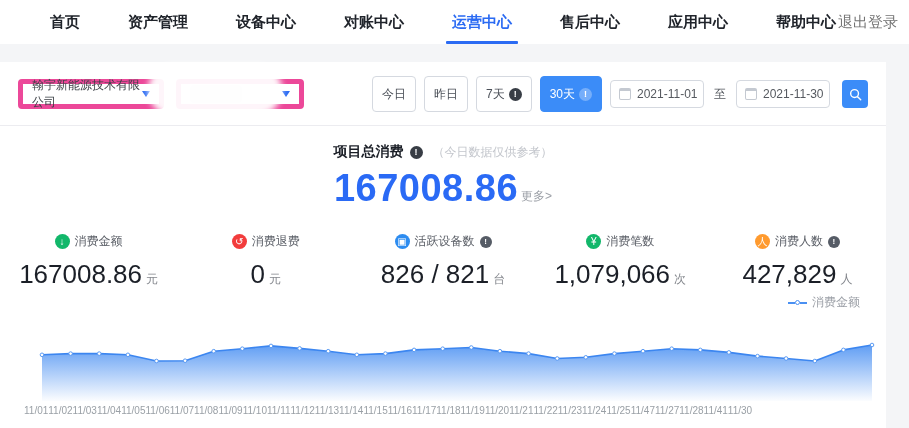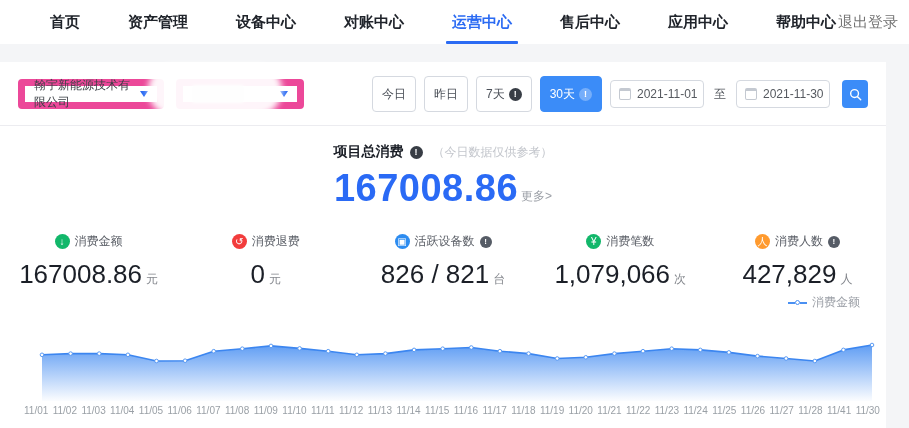--- a/index.html
+++ b/index.html
@@ -28,21 +28,21 @@
   .logout { margin-left: auto; font-size: 15px; font-weight: 500; color: #737373; cursor: pointer; white-space: nowrap; }
   
   .panel { position: relative; margin-top: 18px; width: 886px; height: 366px; background: #fff; }
   
   .filter-row {
     display: flex; align-items: center;
     padding: 14px 18px 13px 18px;
     border-bottom: 1px solid #ececf0;
   }
   .select {
-    height: 30px; border: 7px solid #ec4899; border-radius: 4px; background: #fff;
+    height: 30px; border: 5px solid #ec4899; border-radius: 4px; background: #fff;
     display: flex; align-items: center; justify-content: space-between;
     padding: 0 9px; font-size: 12px; color: #3c4046; cursor: pointer;
   }
   .select-company { width: 146px; }
   .select-project { width: 128px; margin-left: 12px; }
   .caret {
     width: 0; height: 0; flex: none;
     border-left: 4.5px solid transparent; border-right: 4.5px solid transparent;
     border-top: 6px solid #2b6bf3;
   }
@@ -101,21 +101,21 @@
   
   .legend-row {
     display: flex; justify-content: flex-end; align-items: center; gap: 5px;
     margin: 4px 26px 0 0; font-size: 12px; color: #9b9fa6;
   }
   .legend-marker { display: inline-flex; align-items: center; }
   .legend-line { width: 7px; height: 2px; background: #4a90f2; display: inline-block; }
   .legend-circle { width: 5px; height: 5px; border: 1.5px solid #4a90f2; border-radius: 50%; background: #fff; display: inline-block; }
   .chart-wrap { margin: 26px 6px 0 24px; }
   .chart-wrap svg { display: block; width: 100%; height: 64px; }
-  .x-labels { display: flex; justify-content: space-between; margin-top: 4px; }
+  .x-labels { display: flex; justify-content: flex-start; margin-top: 4px; }
   .x-labels span { font-size: 10px; color: #9aa0a6; white-space: nowrap; }
 </style>
 </head>
 <body>
 
 <div class="topnav">
   <div class="nav-items">
       <div class="nav-item">首页</div>
       <div class="nav-item">资产管理</div>
       <div class="nav-item">设备中心</div>
@@ -282,21 +282,21 @@
         <span>11/16</span>
         <span>11/17</span>
         <span>11/18</span>
         <span>11/19</span>
         <span>11/20</span>
         <span>11/21</span>
         <span>11/22</span>
         <span>11/23</span>
         <span>11/24</span>
         <span>11/25</span>
-        <span>11/26</span>
+        <span>11/47</span>
         <span>11/27</span>
         <span>11/28</span>
         <span>11/41</span>
         <span>11/30</span>
       </div>
   </div>
 
 </div>
 
 </body></html>

